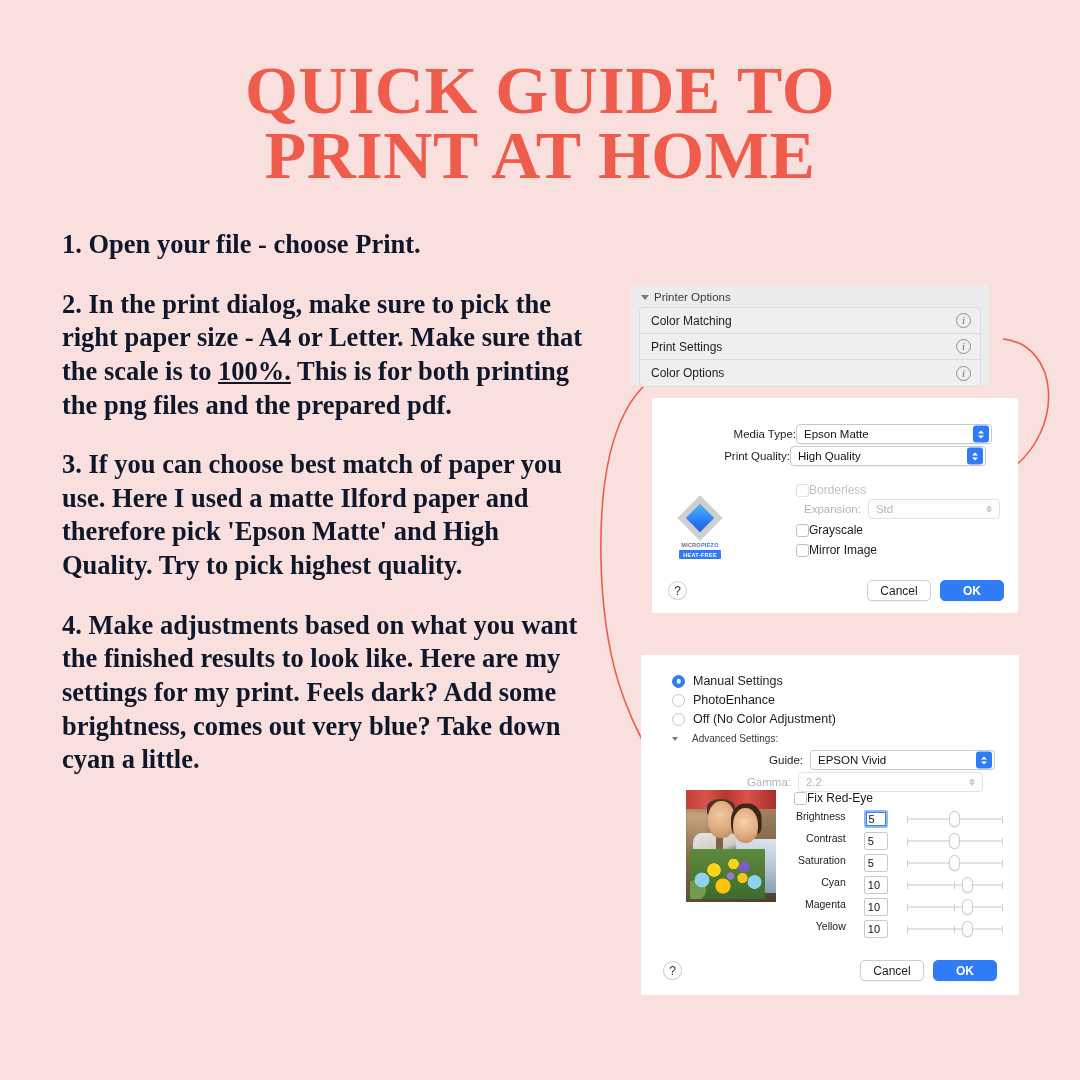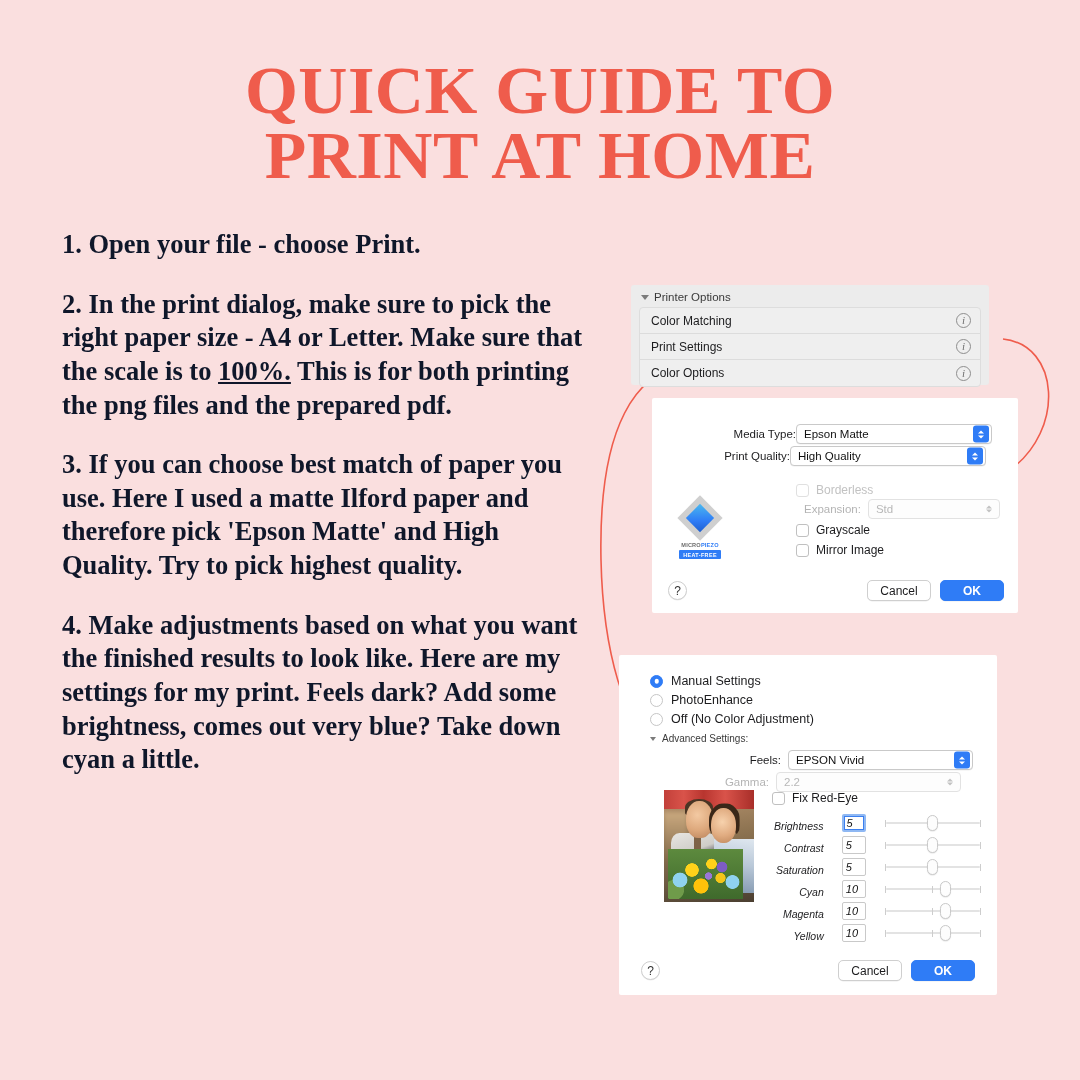--- a/index.html
+++ b/index.html
@@ -112,21 +112,21 @@
     box-shadow: none;
   }
   .popup.disabled .chev {
     background: transparent;
     gap: 1px;
   }
   .popup.disabled .chev i.up   { border-bottom-color: #c2c2c2; }
   .popup.disabled .chev i.down { border-top-color: #c2c2c2; }
 
   
-  .cbx-row { display: flex; align-items: center; gap: 7px; }
+  .cbx-row { display: flex; align-items: center; gap: 0; }
   .cbx {
     width: 13px; height: 13px;
     border: 1px solid #c0c0c0;
     border-radius: 3px;
     background: #fff;
     flex: none;
   }
   .cbx.dim { border-color: #e0e0e0; }
   .cbx-lbl { font-size: 12px; color: #1c1c1e; }
   .cbx-lbl.dim { color: #c2c2c2; }
@@ -300,27 +300,27 @@
 
   #ps-footer {
     position: absolute;
     left: 16px; right: 14px; bottom: 12px;
     display: flex; align-items: center; justify-content: space-between;
   }
   #ps-footer .btns { display: flex; gap: 9px; }
 
   
   #color-options {
-    left: 619px; top: 655px;
+    left: 641px; top: 655px;
     width: 378px; height: 340px;
   }
   #co-radios { position: absolute; left: 31px; top: 19px; }
   #co-adv {
     position: absolute; left: 31px; top: 78px;
-    display: flex; align-items: center; gap: 6px;
+    display: flex; align-items: center; gap: 14px;
     font-size: 10px; color: #3a3a3a;
   }
   #co-adv .disclosure {
     border-left-width: 3.4px; border-right-width: 3.4px; border-top-width: 4.4px;
   }
   .co-field {
     position: absolute;
     display: flex; align-items: center; gap: 7px;
   }
   #co-mode  { left: 114px; top: 95px; }
@@ -402,23 +402,22 @@
       radial-gradient(circle at 72% 36%, #7d5cc6 0 8%, transparent 9%),
       radial-gradient(circle at 54% 54%, #9a76d8 0 7%, transparent 8%),
       radial-gradient(circle at 86% 66%, #8fd2ef 0 9%, transparent 10%),
       radial-gradient(circle at 8% 82%, #6f9b4a 0 12%, transparent 13%),
       linear-gradient(180deg,#5d8a3e 0%,#3f6a2c 100%);
   }
 
   #co-right { position: absolute; left: 153px; top: 136px; width: 210px; }
   #co-fixred { margin-bottom: 5px; margin-left: 0; }
   .sl-row {
-    display: flex; align-items: flex-end; gap: 18px;
+    display: flex; align-items: flex-start; gap: 18px;
     height: 22px;
-    font-style: italic;
   }
   .sl-name {
     width: 62px;
     text-align: right;
     font-size: 10.5px;
     color: #1c1c1e;
   }
   .sl-box {
     width: 28px; height: 18px;
     border: 1px solid #c9c9c9;
@@ -603,21 +602,21 @@
         <span class="rad-lbl">Off (No Color Adjustment)</span>
       </div>
     </div>
 
     <div id="co-adv">
       <span class="disclosure"></span>
       <span>Advanced Settings:</span>
     </div>
 
     <div class="co-field" id="co-mode">
-      <span class="row-label">Feels:</span>
+      <span class="row-label">Guide:</span>
       <div class="popup">
         <span>EPSON Vivid</span>
         <span class="chev">
             <i class="up"></i>
             <i class="down"></i>
           </span>
       </div>
     </div>
 
     <div class="co-field" id="co-gamma">

